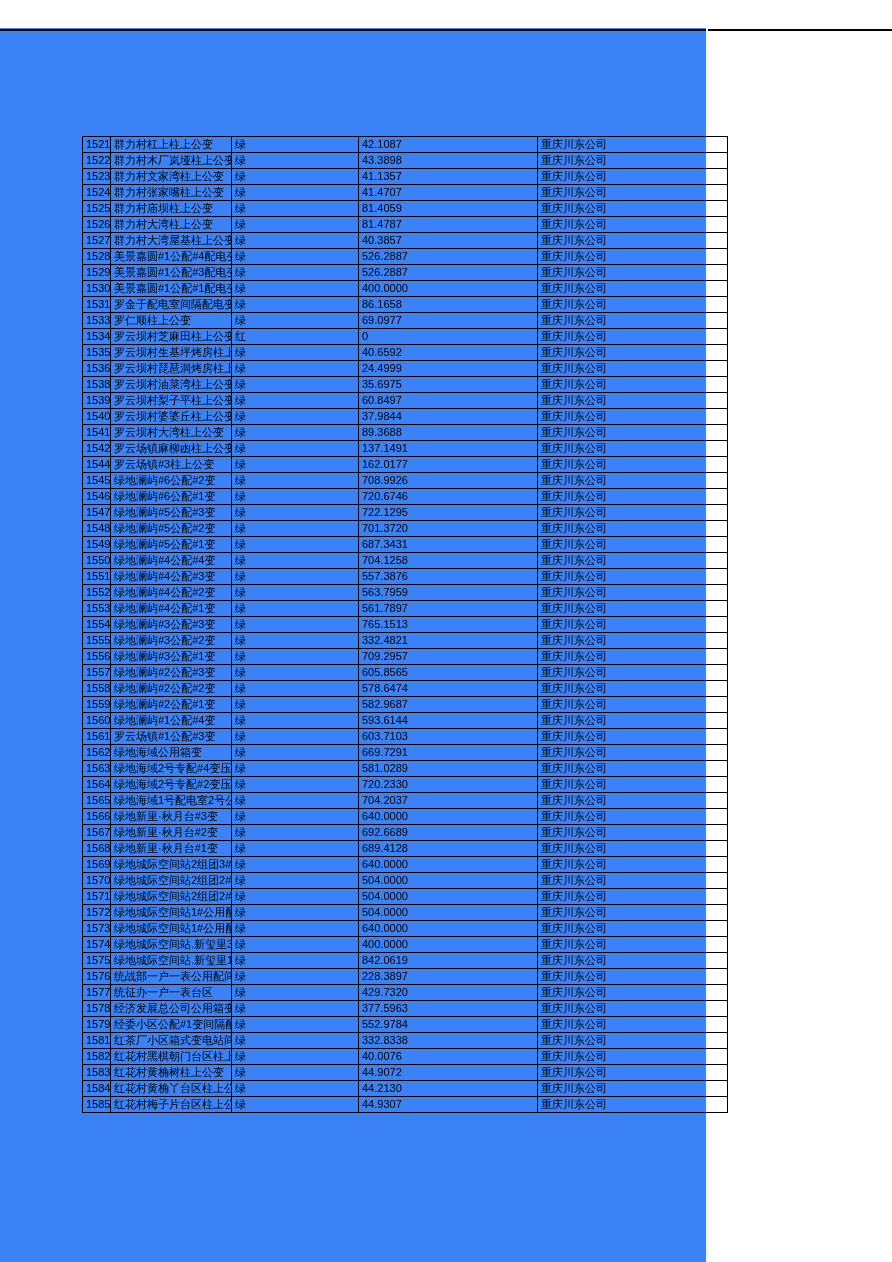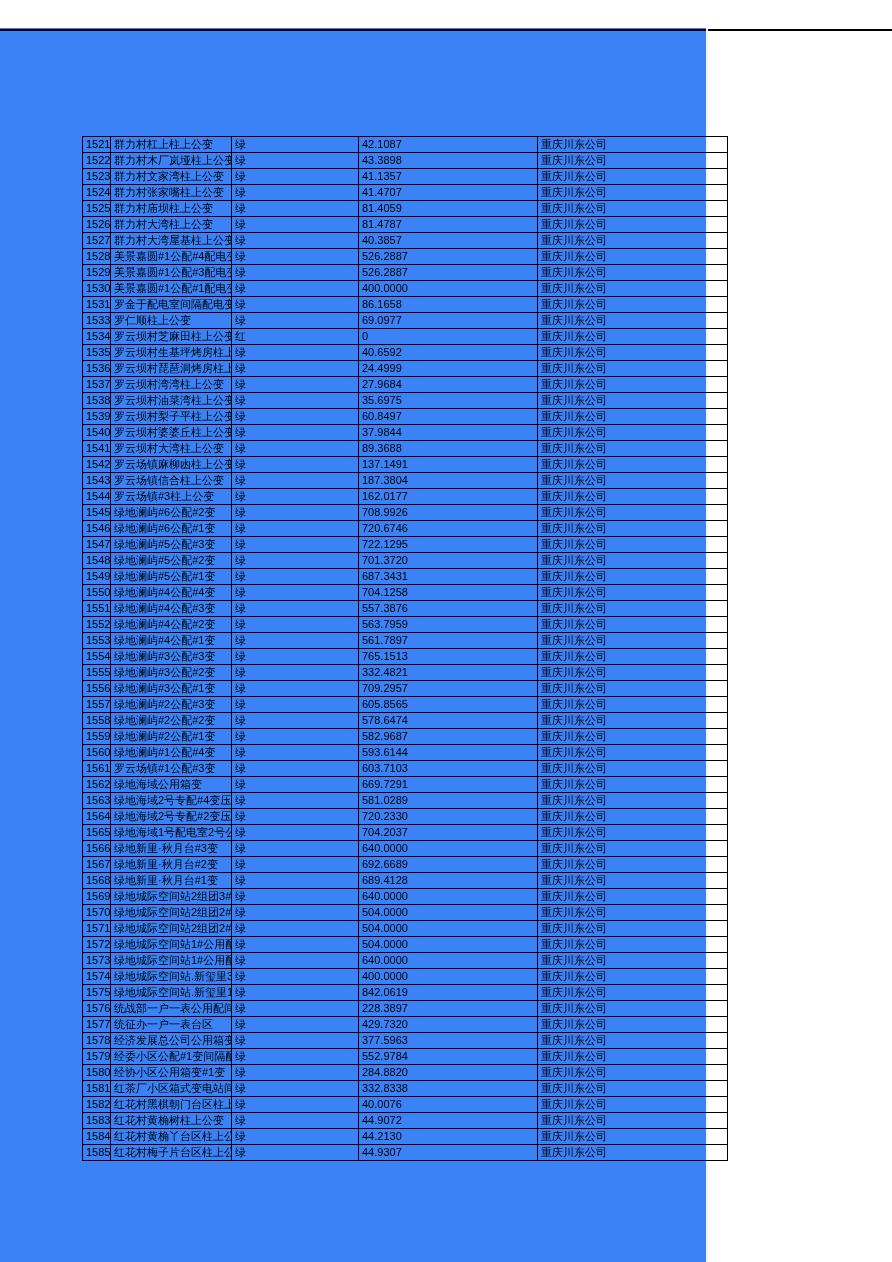--- a/index.html
+++ b/index.html
@@ -161,27 +161,20 @@
           <td class="col-company">重庆川东公司</td>
         </tr>
         <tr>
           <td class="col-id">1536</td>
           <td class="col-name">罗云坝村琵琶洞烤房柱上公变</td>
           <td class="col-status">绿</td>
           <td class="col-value">24.4999</td>
           <td class="col-company">重庆川东公司</td>
         </tr>
         <tr>
-          <td class="col-id">1537</td>
-          <td class="col-name">罗云坝村湾湾柱上公变</td>
-          <td class="col-status">绿</td>
-          <td class="col-value">27.9684</td>
-          <td class="col-company">重庆川东公司</td>
-        </tr>
-        <tr>
           <td class="col-id">1538</td>
           <td class="col-name">罗云坝村油菜湾柱上公变</td>
           <td class="col-status">绿</td>
           <td class="col-value">35.6975</td>
           <td class="col-company">重庆川东公司</td>
         </tr>
         <tr>
           <td class="col-id">1539</td>
           <td class="col-name">罗云坝村梨子平柱上公变</td>
           <td class="col-status">绿</td>
@@ -203,27 +196,20 @@
           <td class="col-company">重庆川东公司</td>
         </tr>
         <tr>
           <td class="col-id">1542</td>
           <td class="col-name">罗云场镇麻柳凼柱上公变</td>
           <td class="col-status">绿</td>
           <td class="col-value">137.1491</td>
           <td class="col-company">重庆川东公司</td>
         </tr>
         <tr>
-          <td class="col-id">1543</td>
-          <td class="col-name">罗云场镇信合柱上公变</td>
-          <td class="col-status">绿</td>
-          <td class="col-value">187.3804</td>
-          <td class="col-company">重庆川东公司</td>
-        </tr>
-        <tr>
           <td class="col-id">1544</td>
           <td class="col-name">罗云场镇#3柱上公变</td>
           <td class="col-status">绿</td>
           <td class="col-value">162.0177</td>
           <td class="col-company">重庆川东公司</td>
         </tr>
         <tr>
           <td class="col-id">1545</td>
           <td class="col-name">绿地澜屿#6公配#2变</td>
           <td class="col-status">绿</td>
@@ -459,27 +445,20 @@
           <td class="col-name">经济发展总公司公用箱变 #1</td>
           <td class="col-status">绿</td>
           <td class="col-value">377.5963</td>
           <td class="col-company">重庆川东公司</td>
         </tr>
         <tr>
           <td class="col-id">1579</td>
           <td class="col-name">经委小区公配#1变间隔配电</td>
           <td class="col-status">绿</td>
           <td class="col-value">552.9784</td>
-          <td class="col-company">重庆川东公司</td>
-        </tr>
-        <tr>
-          <td class="col-id">1580</td>
-          <td class="col-name">经协小区公用箱变#1变</td>
-          <td class="col-status">绿</td>
-          <td class="col-value">284.8820</td>
           <td class="col-company">重庆川东公司</td>
         </tr>
         <tr>
           <td class="col-id">1581</td>
           <td class="col-name">红茶厂小区箱式变电站间隔</td>
           <td class="col-status">绿</td>
           <td class="col-value">332.8338</td>
           <td class="col-company">重庆川东公司</td>
         </tr>
         <tr>

